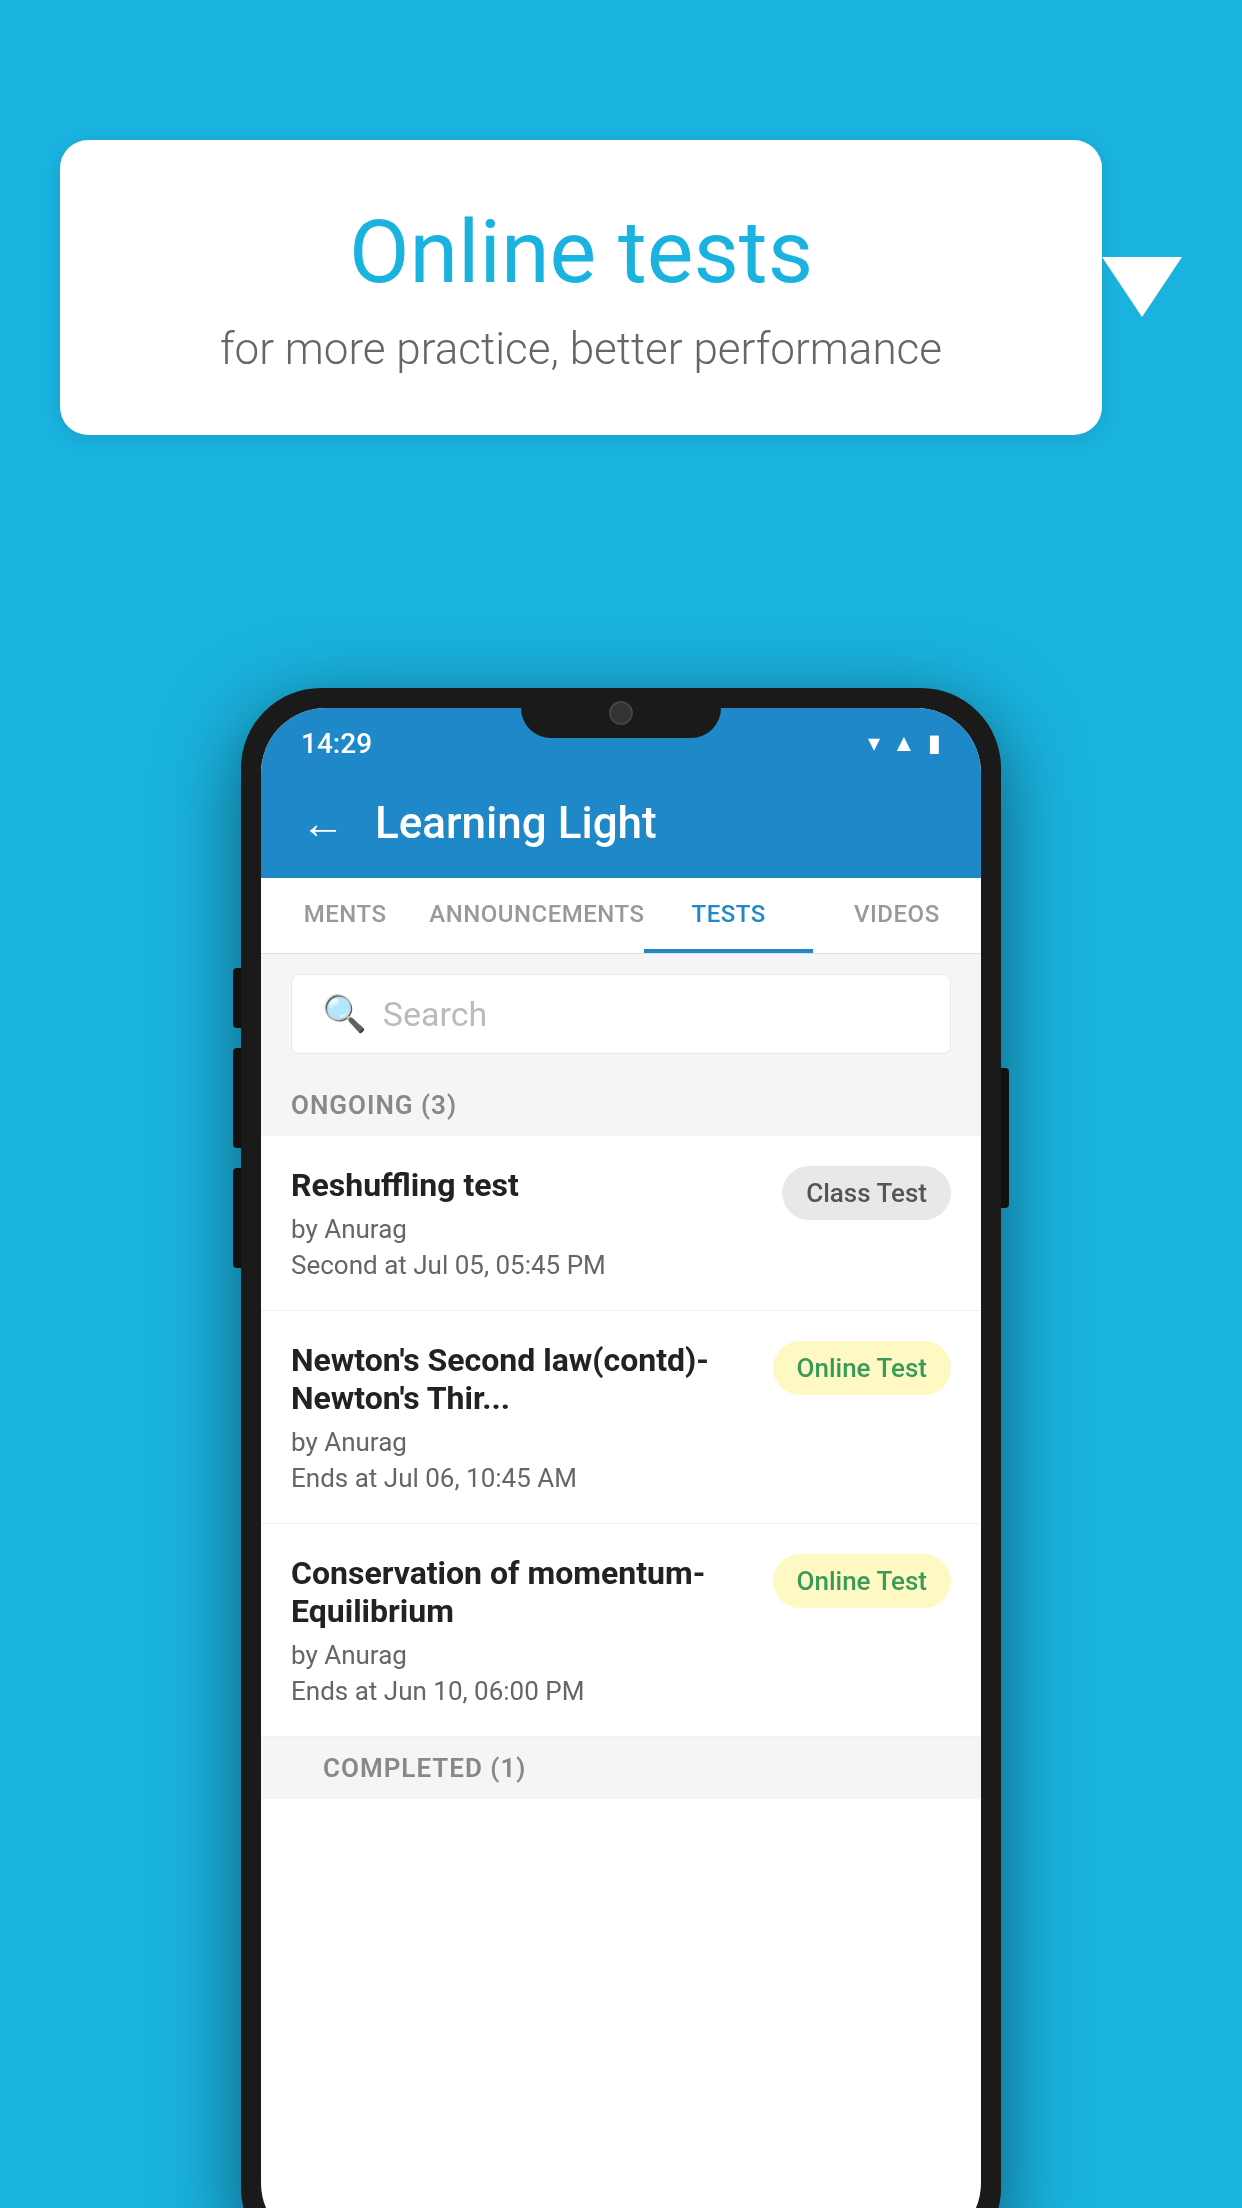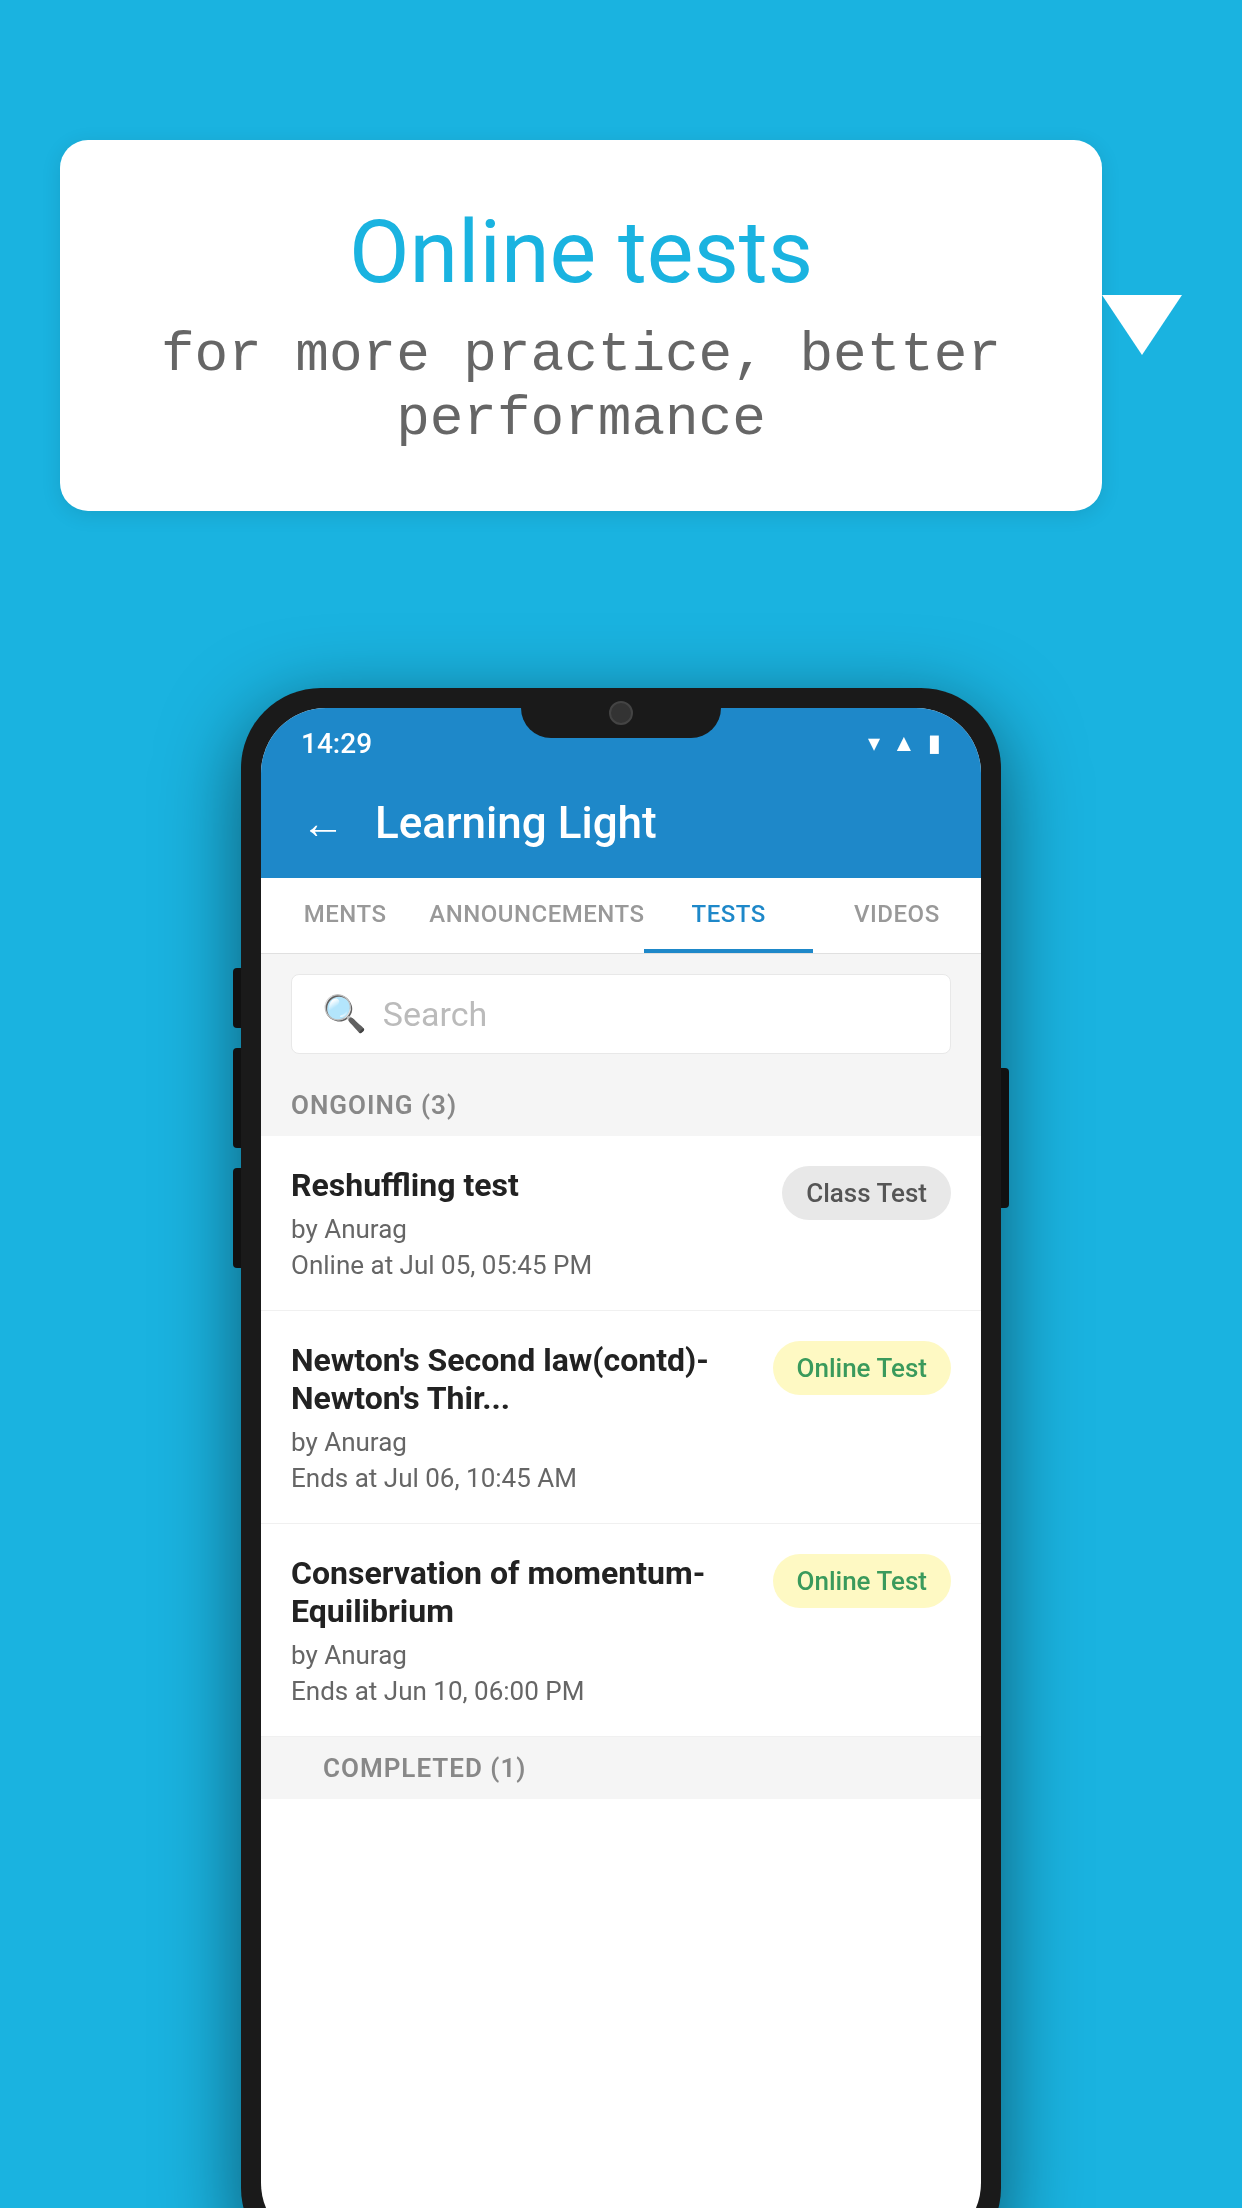--- a/index.html
+++ b/index.html
@@ -35,24 +35,23 @@
     }
 
     .speech-bubble-title {
       font-size: 88px;
       font-weight: 400;
       color: #1ab3e0;
       margin-bottom: 20px;
     }
 
     .speech-bubble-subtitle {
-      font-size: 56px;
+      font-size: 44px;
       color: #666;
       font-weight: 300;
-      font-family: Liberation Mono, monospace;
     }
 
     .speech-bubble-tail {
       width: 0;
       height: 0;
       border-left: 40px solid transparent;
       border-right: 40px solid transparent;
       border-top: 60px solid white;
       margin-top: -2px;
     }
@@ -396,21 +395,21 @@
         <span class="section-label">ONGOING (3)</span>
       </div>
 
       <div class="test-list">
 
         <div class="test-item">
           <div class="test-info">
             <div class="test-name">Reshuffling test</div>
             <div class="test-author">by Anurag</div>
             <div class="test-date">
-              <span>Online at</span>&nbsp;<span>Jul 05, 05:45 PM</span>
+              <span>Second at</span>&nbsp;<span>Jul 05, 05:45 PM</span>
             </div>
           </div>
           <span class="test-badge badge-class">Class Test</span>
         </div>
 
         <div class="test-item">
           <div class="test-info">
             <div class="test-name">Newton's Second law(contd)-Newton's Thir...</div>
             <div class="test-author">by Anurag</div>
             <div class="test-date">

